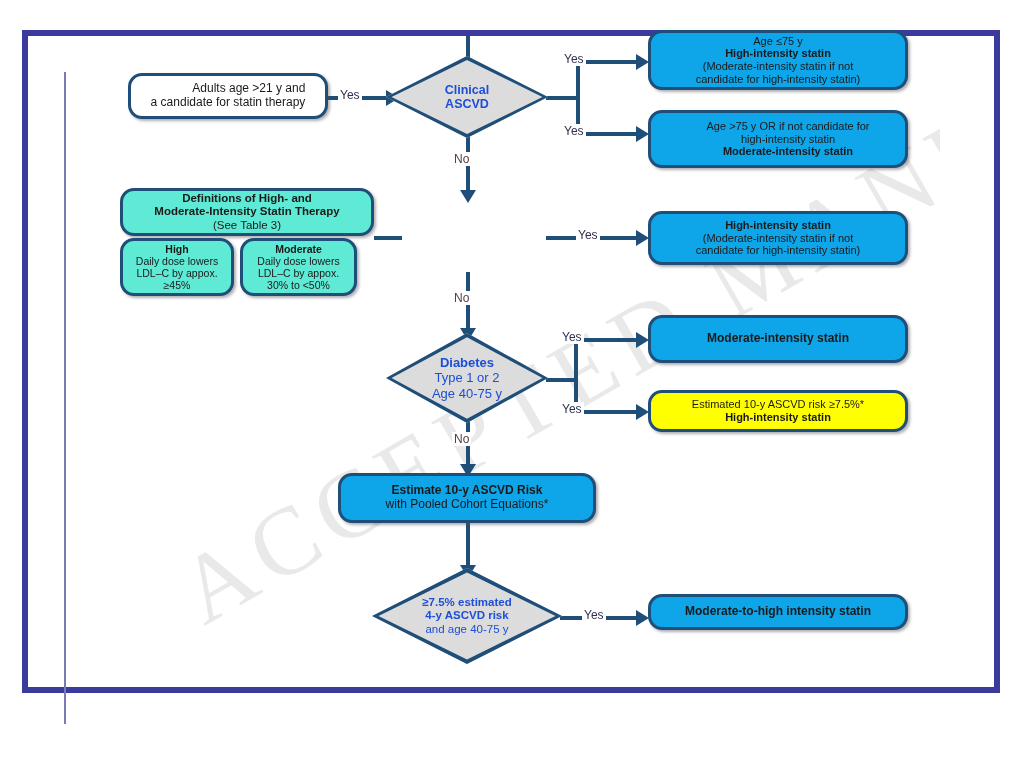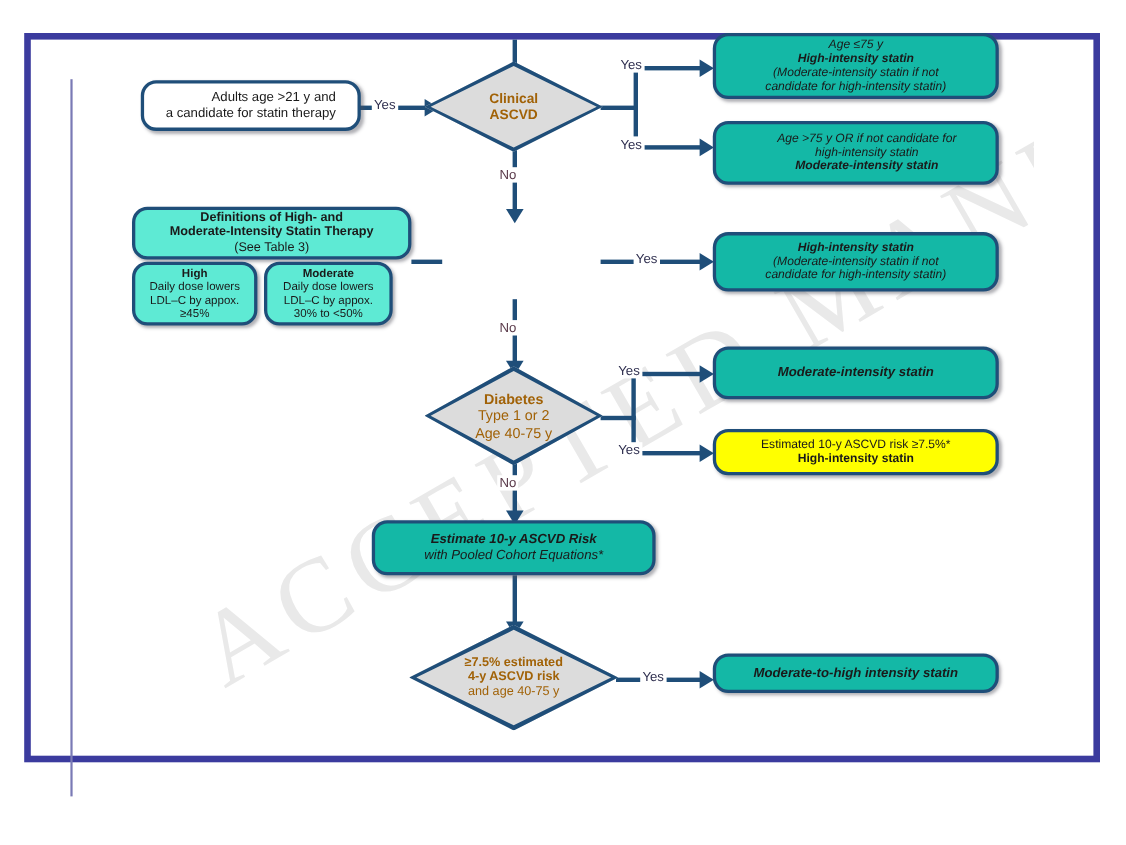--- a/index.html
+++ b/index.html
@@ -25,38 +25,38 @@
 
   
   .node{position:absolute;box-sizing:border-box;
         display:flex;align-items:center;justify-content:center;
         text-align:center;line-height:1.16;}
 
   .rbox{border:3px solid #1F4E79;border-radius:14px;
         box-shadow:2px 2px 3px rgba(80,80,90,.45);}
   .rbox.white{background:#ffffff;}
   .rbox.gray{background:#5eead4;}
-  .rbox.green{background:#14b8a6;font-style:italic;}
+  .rbox.green{background:#0ea5e9;}
   .rbox.yellow{background:#FFFF00;}
 
   .rbox .t{padding:2px 6px;color:#1a1a1a;}
   .b{font-weight:bold;}
 
   
   .dia{position:absolute;}
   .dia .shape{position:absolute;left:0;top:0;width:100%;height:100%;
       background:#DCDCDC;
       clip-path:polygon(50% 0,100% 50%,50% 100%,0 50%);}
   .dia .edge{position:absolute;left:0;top:0;width:100%;height:100%;
       background:#1F4E79;
       clip-path:polygon(50% 0,100% 50%,50% 100%,0 50%,
                         3.4% 50%,50% 95.2%,96.6% 50%,50% 4.8%,3.4% 50%,0 50%);}
   .dia .lab{position:absolute;left:0;top:0;width:100%;height:100%;
       display:flex;align-items:center;justify-content:center;
-      text-align:center;line-height:1.16;color:#a16207;}
+      text-align:center;line-height:1.16;color:#1d4ed8;}
 
   
   .ln{position:absolute;background:#1F4E79;}
   .hl{height:4px;}
   .vl{width:4px;}
   .arw{position:absolute;width:0;height:0;}
   .arw.r{border-top:8px solid transparent;border-bottom:8px solid transparent;
          border-left:13px solid #1F4E79;}
   .arw.d{border-left:8px solid transparent;border-right:8px solid transparent;
          border-top:13px solid #1F4E79;}

